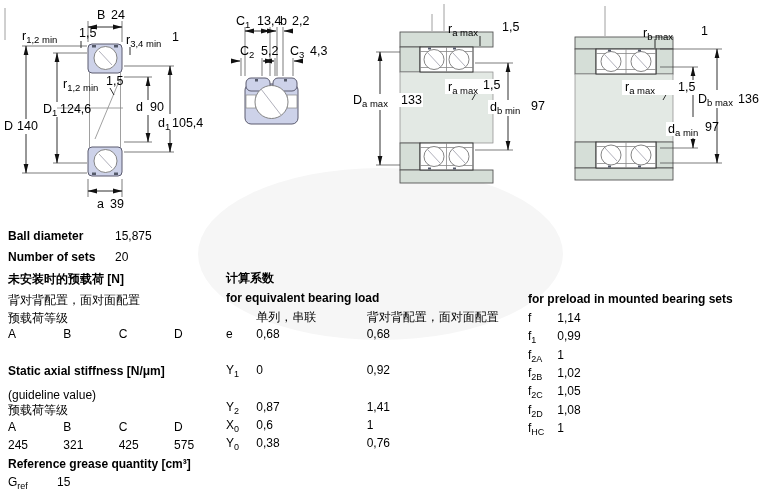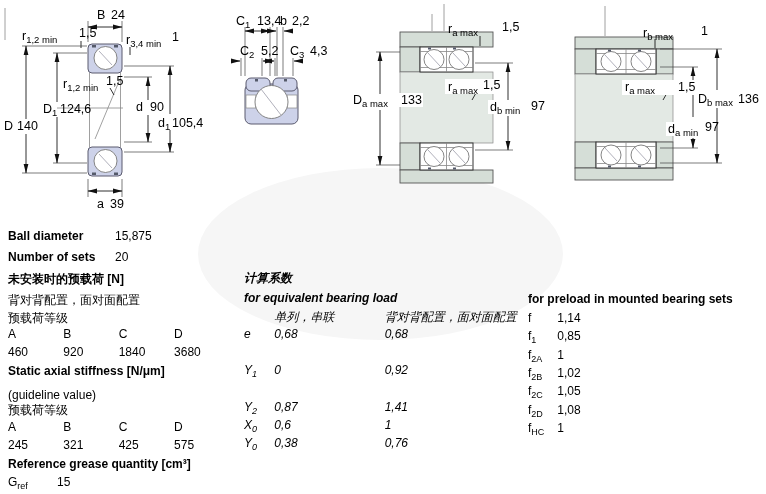--- a/index.html
+++ b/index.html
@@ -18,21 +18,21 @@
   .win   { fill:#ffffff; stroke:#888; stroke-width:0.7; }
   .hous  { fill:#d5ded7; stroke:#555; stroke-width:0.9; }
   .shaft { fill:#e3e9e4; stroke:#888; stroke-width:0.7; }
   .bbox  { fill:#ffffff; stroke:#333; stroke-width:1; }
   .thin  { stroke:#888; stroke-width:0.8; fill:none; }
   .dl    { stroke:#1a1a1a; stroke-width:0.9; fill:none; }
   .ext   { stroke:#444; stroke-width:0.7; fill:none; }
   .wbg   { fill:#ffffff; }
   .lrow, .mrow, .rrow { position:absolute; white-space:nowrap; }
   .lrow { left:8px; }
-  .mrow { left:244px;font-style:italic; }
+  .mrow { left:226px; }
   .rrow { left:528px; }
   .bold { font-weight:bold; }
   .vcell { position:absolute; left:107px; }
   .grid4 span { display:inline-block; width:52px; }
   .mrow .sym { display:inline-block; width:27px; }
   .mrow .c1  { display:inline-block; width:107px; }
   .rrow .sym { display:inline-block; width:26px; }
   sub { font-size:9px; line-height:0; }
 </style>
 </head>
@@ -306,26 +306,20 @@
   </div>
   <div class="lrow bold" style="top:271px">未安装时的预载荷 [N]</div>
   <div class="lrow" style="top:292px">背对背配置，面对面配置</div>
   <div class="lrow" style="top:310px">预载荷等级</div>
   <div class="lrow grid4" style="top:327px">
     <span>A</span>
     <span>B</span>
     <span>C</span>
     <span>D</span>
   </div>
-  <div class="lrow grid4" style="top:345px">
-    <span>460</span>
-    <span>920</span>
-    <span>1840</span>
-    <span>3680</span>
-  </div>
   <div class="lrow bold" style="top:364px">Static axial stiffness [N/μm]</div>
   <div class="lrow" style="top:388px">(guideline value)</div>
   <div class="lrow" style="top:402px">预载荷等级</div>
   <div class="lrow grid4" style="top:420px">
     <span>A</span>
     <span>B</span>
     <span>C</span>
     <span>D</span>
   </div>
   <div class="lrow grid4" style="top:438px">
@@ -373,21 +367,21 @@
     <span>0,76</span>
   </div>
 
   <div class="rrow bold" style="top:292px">for preload in mounted bearing sets</div>
   <div class="rrow" style="top:311px">
     <span class="sym"><span>f</span><sub></sub></span>
     <span>1,14</span>
   </div>
   <div class="rrow" style="top:329px">
     <span class="sym"><span>f</span><sub>1</sub></span>
-    <span>0,85</span>
+    <span>0,99</span>
   </div>
   <div class="rrow" style="top:348px">
     <span class="sym"><span>f</span><sub>2A</sub></span>
     <span>1</span>
   </div>
   <div class="rrow" style="top:366px">
     <span class="sym"><span>f</span><sub>2B</sub></span>
     <span>1,02</span>
   </div>
   <div class="rrow" style="top:384px">

